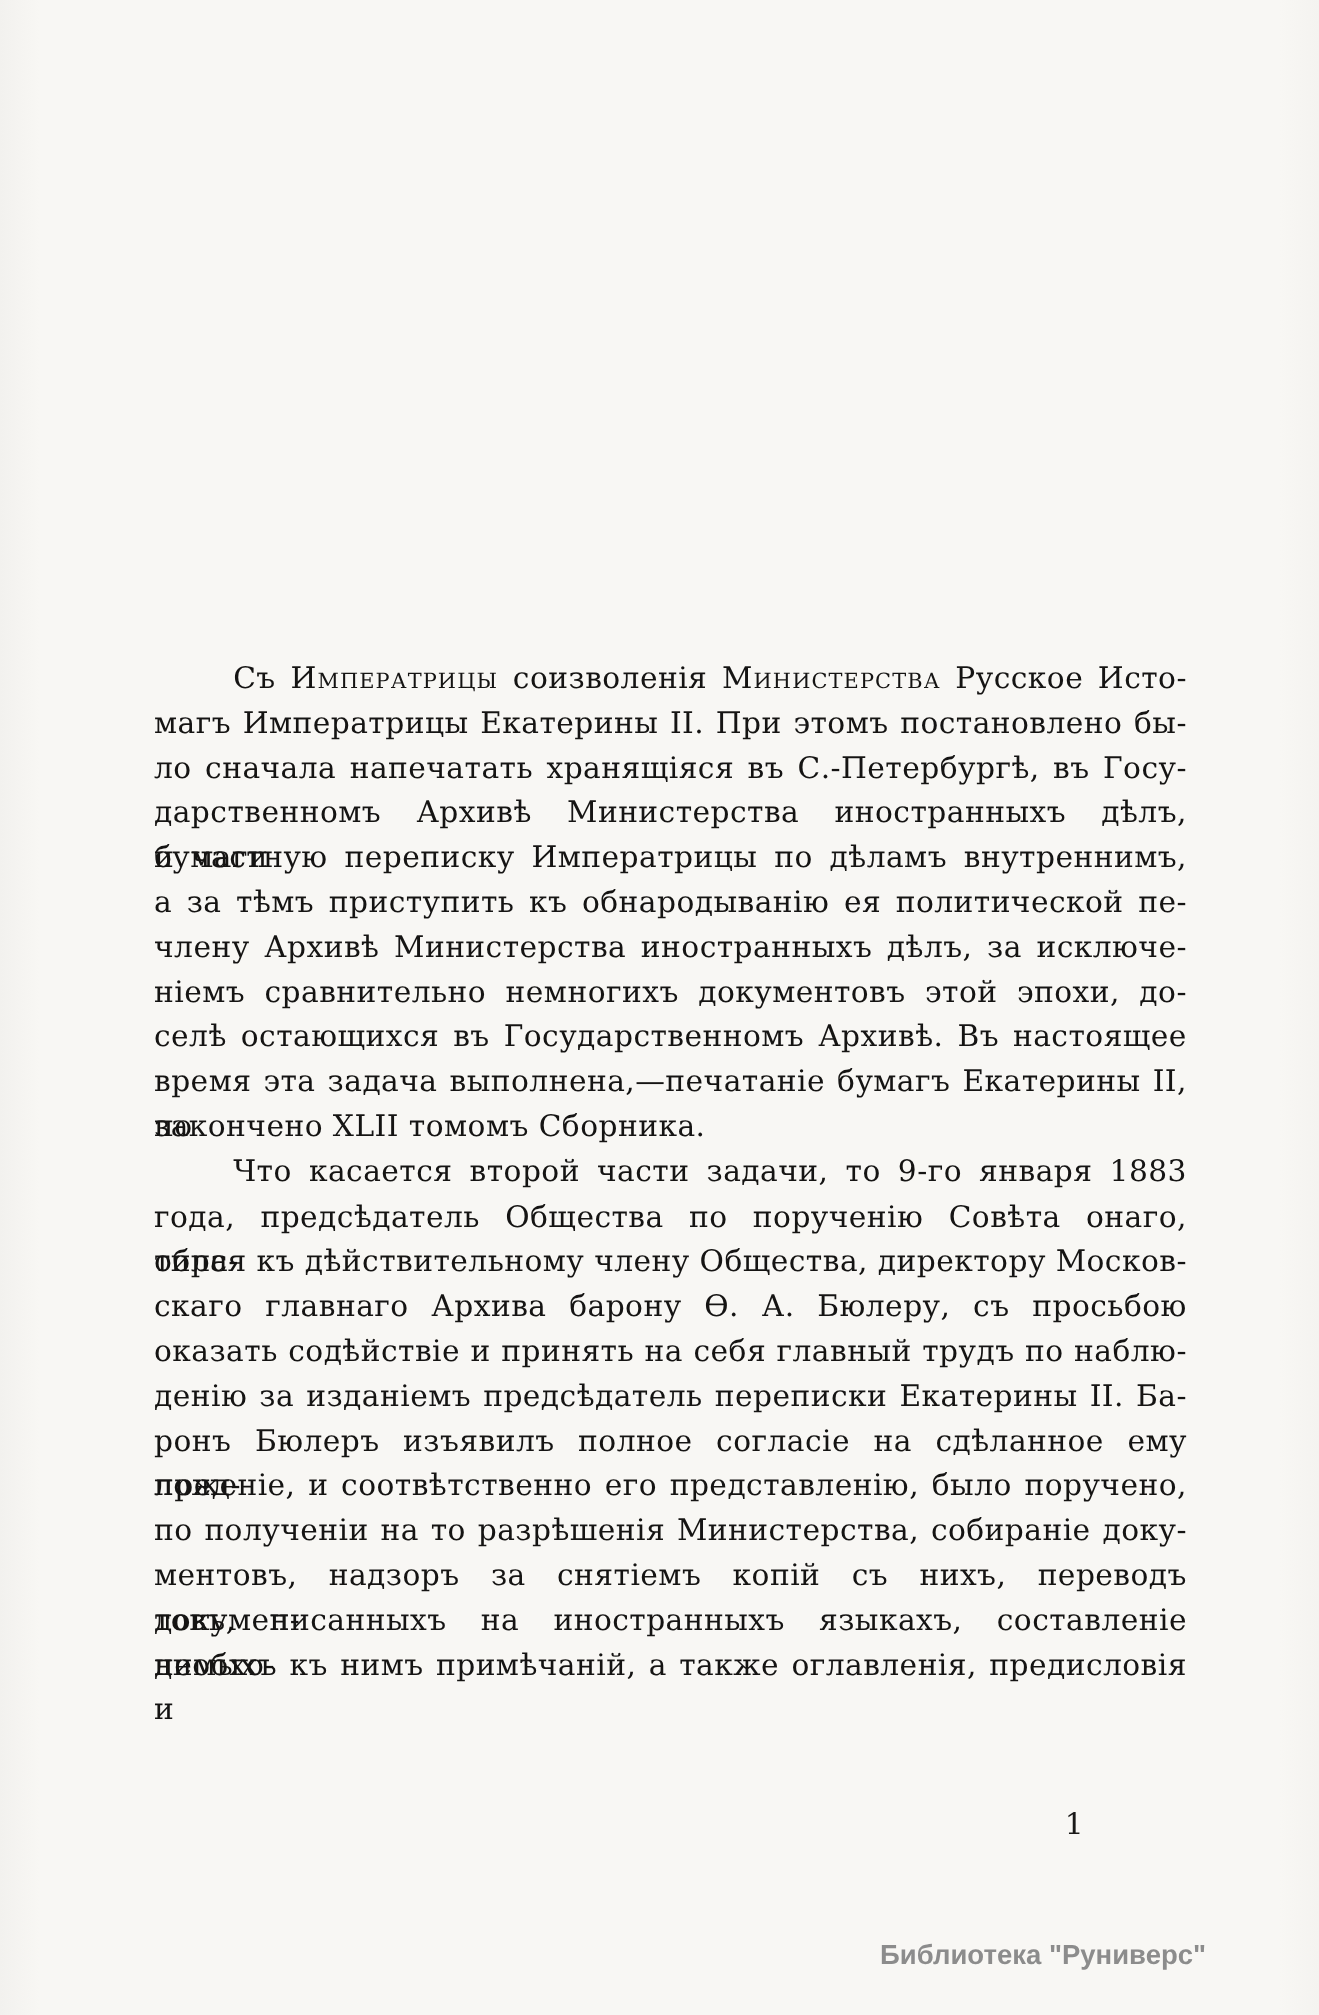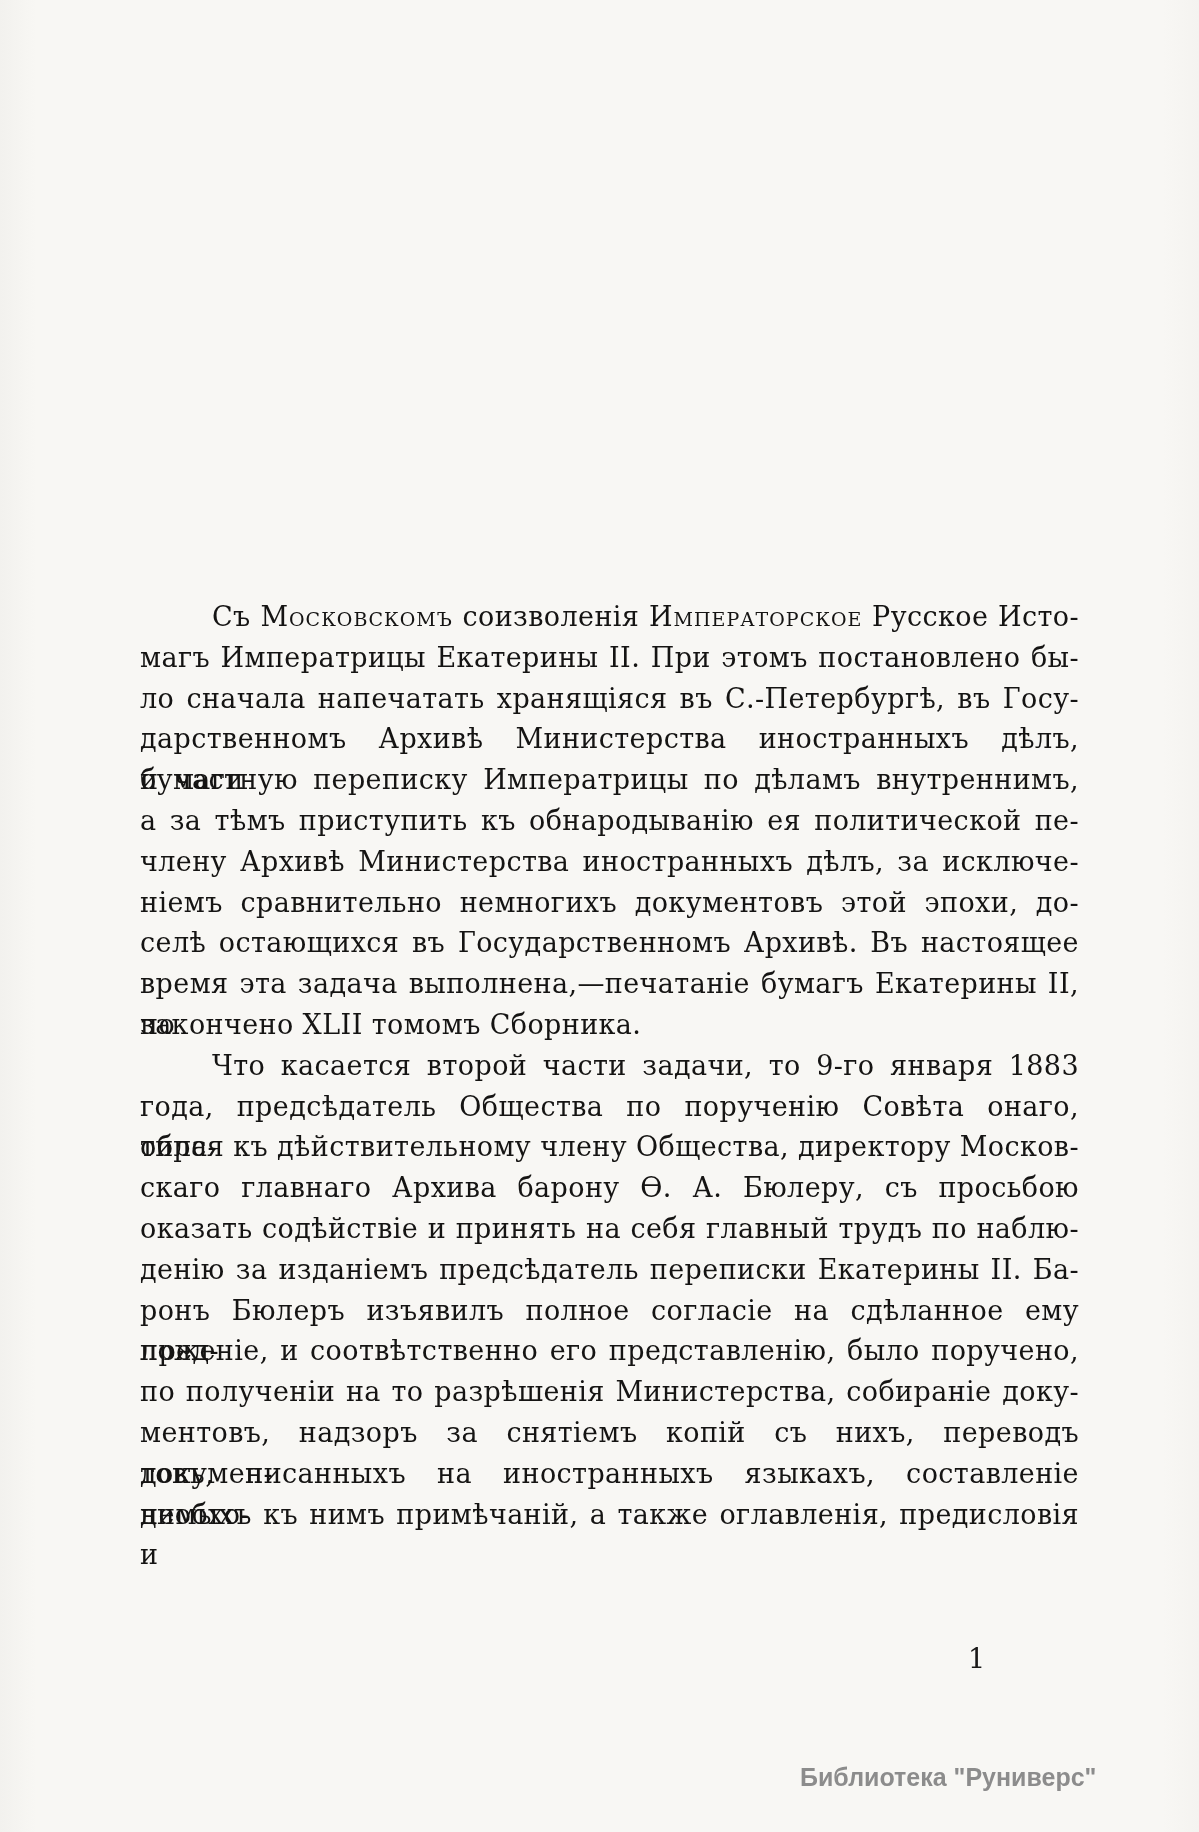--- a/index.html
+++ b/index.html
@@ -67,21 +67,21 @@
     color: #8c8c8c;
     white-space: nowrap;
   }
 </style>
 </head>
 <body>
 
 <div class="page">
 
   <div class="text-block">
-      <div class="line indent">Съ <span class="sc">Московскомъ</span> соизволенія <span class="sc">Императорское</span> Русское Исто-</div>
+      <div class="line indent">Съ <span class="sc">Императрицы</span> соизволенія <span class="sc">Министерства</span> Русское Исто-</div>
       <div class="line">магъ Императрицы Екатерины II. При этомъ постановлено бы-</div>
       <div class="line">ло сначала напечатать хранящіяся въ С.-Петербургѣ, въ Госу-</div>
       <div class="line">дарственномъ Архивѣ Министерства иностранныхъ дѣлъ, бумаги</div>
       <div class="line">и частную переписку Императрицы по дѣламъ внутреннимъ,</div>
       <div class="line">а за тѣмъ приступить къ обнародыванію ея политической пе-</div>
       <div class="line">члену Архивѣ Министерства иностранныхъ дѣлъ, за исключе-</div>
       <div class="line">ніемъ сравнительно немногихъ документовъ этой эпохи, до-</div>
       <div class="line">селѣ остающихся въ Государственномъ Архивѣ. Въ настоящее</div>
       <div class="line">время эта задача выполнена,—печатаніе бумагъ Екатерины II, по</div>
       <div class="line nojust">закончено XLII томомъ Сборника.</div>

